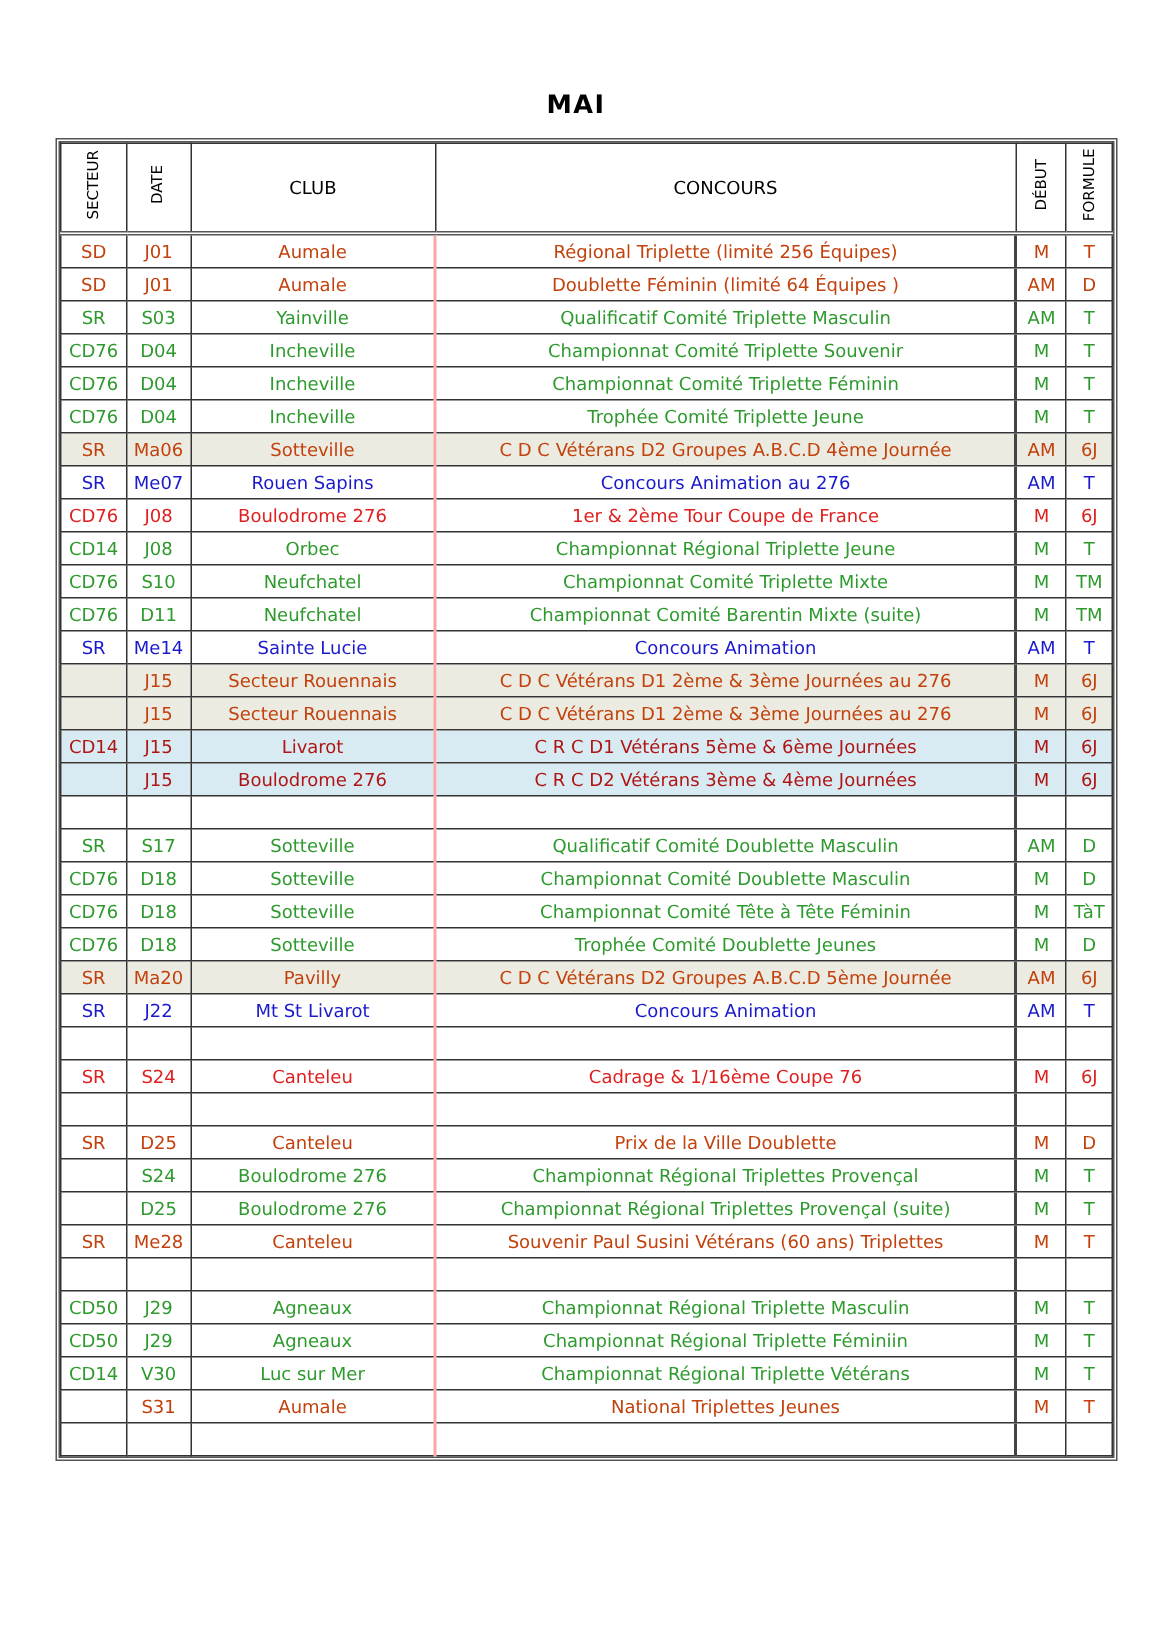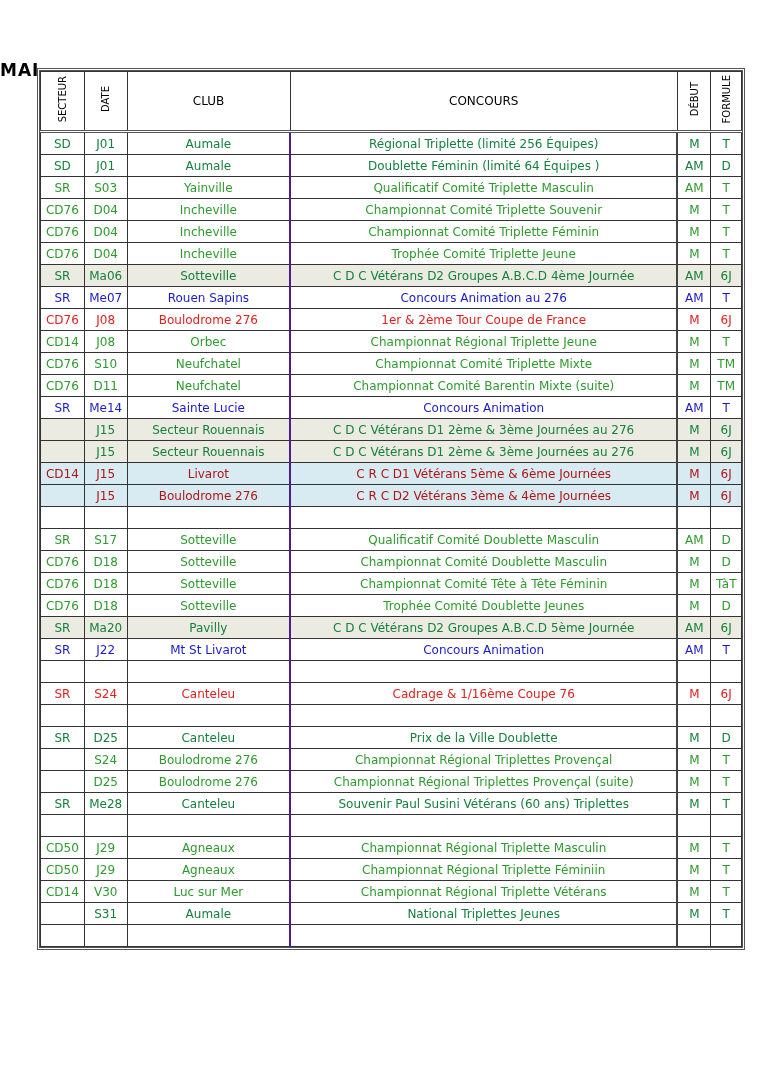--- a/index.html
+++ b/index.html
@@ -1,33 +1,33 @@
 <!DOCTYPE html>
 <html><head>
   <meta charset="utf-8">
   <style>
     html, body { margin: 0; padding: 0; background: #ffffff; }
     body { width: 768px; height: 1086px; position: relative; overflow: hidden;
            font-family: "DejaVu Sans", sans-serif; color: #000; }
-    .title { position: absolute; left: 0; width: 768px; top: 60px; 
+    .title { position: absolute; left: 0; width: 768px; top: 60px; text-align: center;
              font-size: 17px; font-weight: bold; letter-spacing: 1px; }
-    .table-wrap { position: absolute; left: 37px; top: 68px; width: 708px;
+    .table-wrap { position: absolute; left: 37px; top: 92px; width: 708px;
                   border: 3px double #555; box-sizing: border-box; }
     table { border-collapse: collapse; width: 100%; table-layout: fixed; font-size: 12px; }
     th, td { border: 1px solid #333; text-align: center; padding: 0; height: 21px;
              white-space: nowrap; overflow: hidden; }
     th { height: 58px; font-weight: normal; font-size: 12px; }
     tr.head th { border-bottom: 3px double #555; }
     .vert { writing-mode: vertical-rl; transform: rotate(180deg); font-size: 10px;
             display: inline-block; }
     col.c1 { width: 43px; } col.c2 { width: 42px; } col.c3 { width: 160px; }
     col.c4 { width: 380px; } col.c5 { width: 33px; } col.c6 { width: 30px; }
-    td.sep-club { border-right: 2px solid #4c1d95; }
+    td.sep-club { border-right: 2px solid #fca5a5; }
     td.sep-conc { border-right: 2px solid #444; }
-    .black { color: #15803d; margin-top: 44px; }
+    .black { color: #c2410c; margin-top: 44px; }
     .green { color: #2e9a2e; }
     .blue { color: #1a1acc; }
     .red { color: #e02020; }
     .darkred { color: #b01515; }
     .bg-beige td { background: #ecebe2; }
     .bg-lightblue td { background: #d8ebf2; }
     tr.empty td { height: 21px; }
   </style>
 </head>
 <body>

